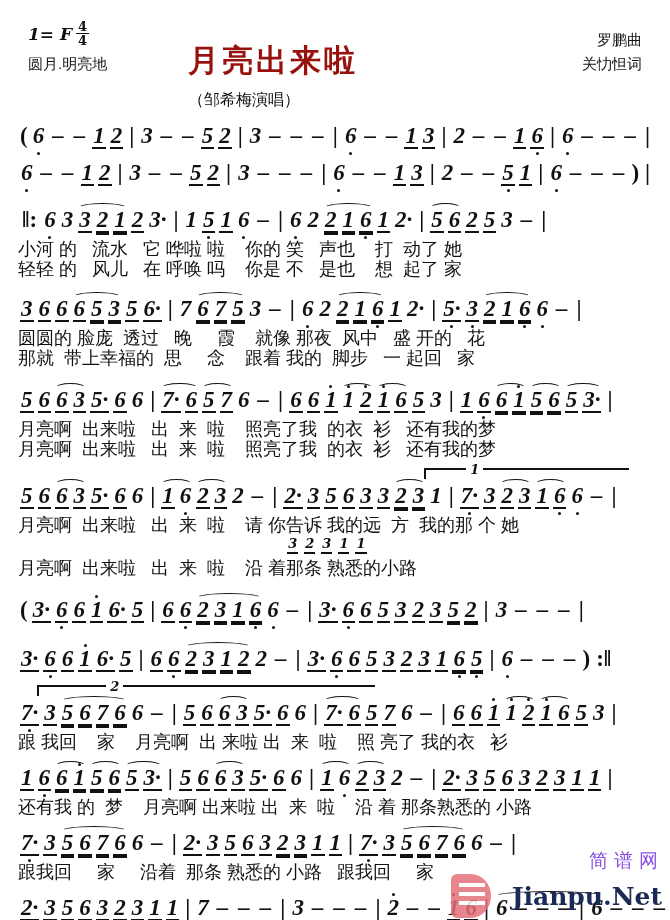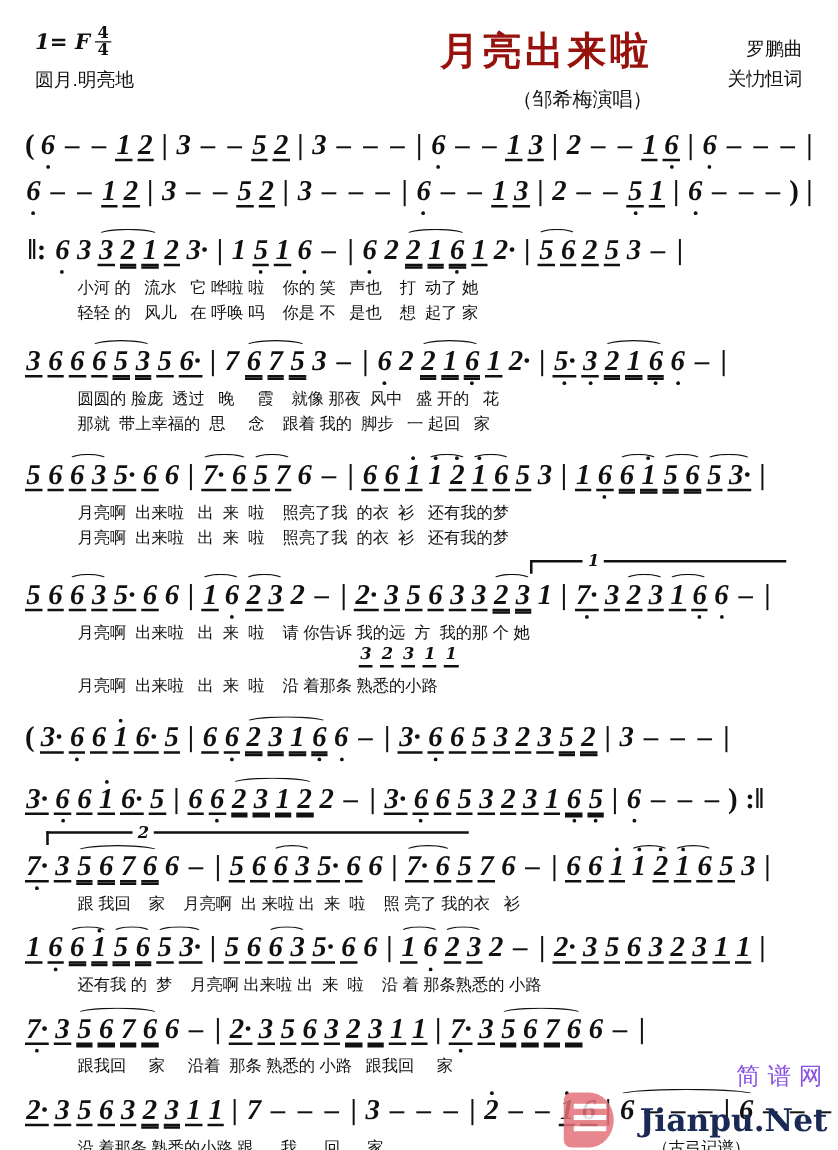--- a/index.html
+++ b/index.html
@@ -5,21 +5,21 @@
   html,body{margin:0;padding:0;background:#ffffff;}
   .page{position:relative;width:670px;height:920px;overflow:hidden;background:#fff;
         font-family:"Liberation Sans","DejaVu Sans",sans-serif;color:#111;}
   
   .header{display:flex;justify-content:space-between;align-items:flex-start;padding:20px 28px 0 28px;}
   .hl{width:160px;}
   .keyrow{font-family:"DejaVu Serif",serif;font-style:italic;font-weight:bold;font-size:17px;display:flex;align-items:center;gap:4px;}
   .meter{display:inline-flex;flex-direction:column;align-items:center;font-size:13px;line-height:13px;font-style:normal;font-weight:bold;}
   .meter b:first-child{border-bottom:1.5px solid #111;padding:0 2px;}
   .tempo{margin-top:8px;font-size:15px;}
-  .hc{flex:1;text-align:right;}
+  .hc{flex:1;text-align:left;margin-top:20px;}
   .hc h1{margin:0;font-size:31px;font-weight:bold;color:#97120d;letter-spacing:3px;}
   .subtitle{margin-top:8px;font-size:16px;}
   .hr{width:120px;text-align:right;font-size:15px;line-height:24px;padding-top:8px;}
   
   #score{padding:4px 18px 0 18px;}
   .system{position:relative;}
   .music-line{padding:9px 0 6px 0;line-height:18px;white-space:nowrap;
               font-family:Liberation Serif, serif;font-style:italic;font-weight:bold;font-size:23px;}
   .note{display:inline-block;position:relative;margin:0 2px;padding:0 1px 2px 1px;}
   .u1{border-bottom:2px solid #111;}
@@ -27,21 +27,21 @@
   .u2::after{content:"";position:absolute;left:0;right:0;bottom:-4px;height:2px;background:#111;}
   .od{position:absolute;left:50%;margin-left:-1.5px;width:3px;height:3px;border-radius:50%;background:#111;}
   .od.below{bottom:-8px;}
   .od.above{top:-6px;}
   .dash{display:inline-block;margin:0 5px;}
   .bar{display:inline-block;margin:0 4px;font-style:normal;}
   .paren{display:inline-block;margin:0 2px;font-style:normal;}
   .slur{display:inline-block;position:relative;}
   .slur::before{content:"";position:absolute;left:2px;right:2px;top:-8px;height:8px;
                 border:1.5px solid transparent;border-top-color:#111;border-radius:50%;}
-  .lyric-line{display:flex;margin-top:1px;font-size:13px;line-height:19px;white-space:pre;margin-left:44px;}
+  .lyric-line{display:flex;margin-top:1px;font-size:18px;line-height:19px;white-space:pre;}
   .mini-line{margin-left:42%;padding:2px 0 4px 0;font-size:13px;line-height:13px;
              font-family:"DejaVu Serif",serif;font-style:italic;font-weight:bold;white-space:nowrap;}
   .mini-line .note{margin:0 3px;}
   .volta{position:relative;height:11px;}
   .bracket{position:absolute;top:1px;height:9px;border-top:2px solid #111;border-left:2px solid #111;}
   .vlabel{position:absolute;left:20%;top:-8px;background:#fff;padding:0 4px;
           font-family:"DejaVu Serif",serif;font-weight:bold;font-size:13px;font-style:italic;}
   .credit{margin-left:auto;margin-right:52px;}
   
   .system:nth-child(1) .music-line{padding-top:12px;}

